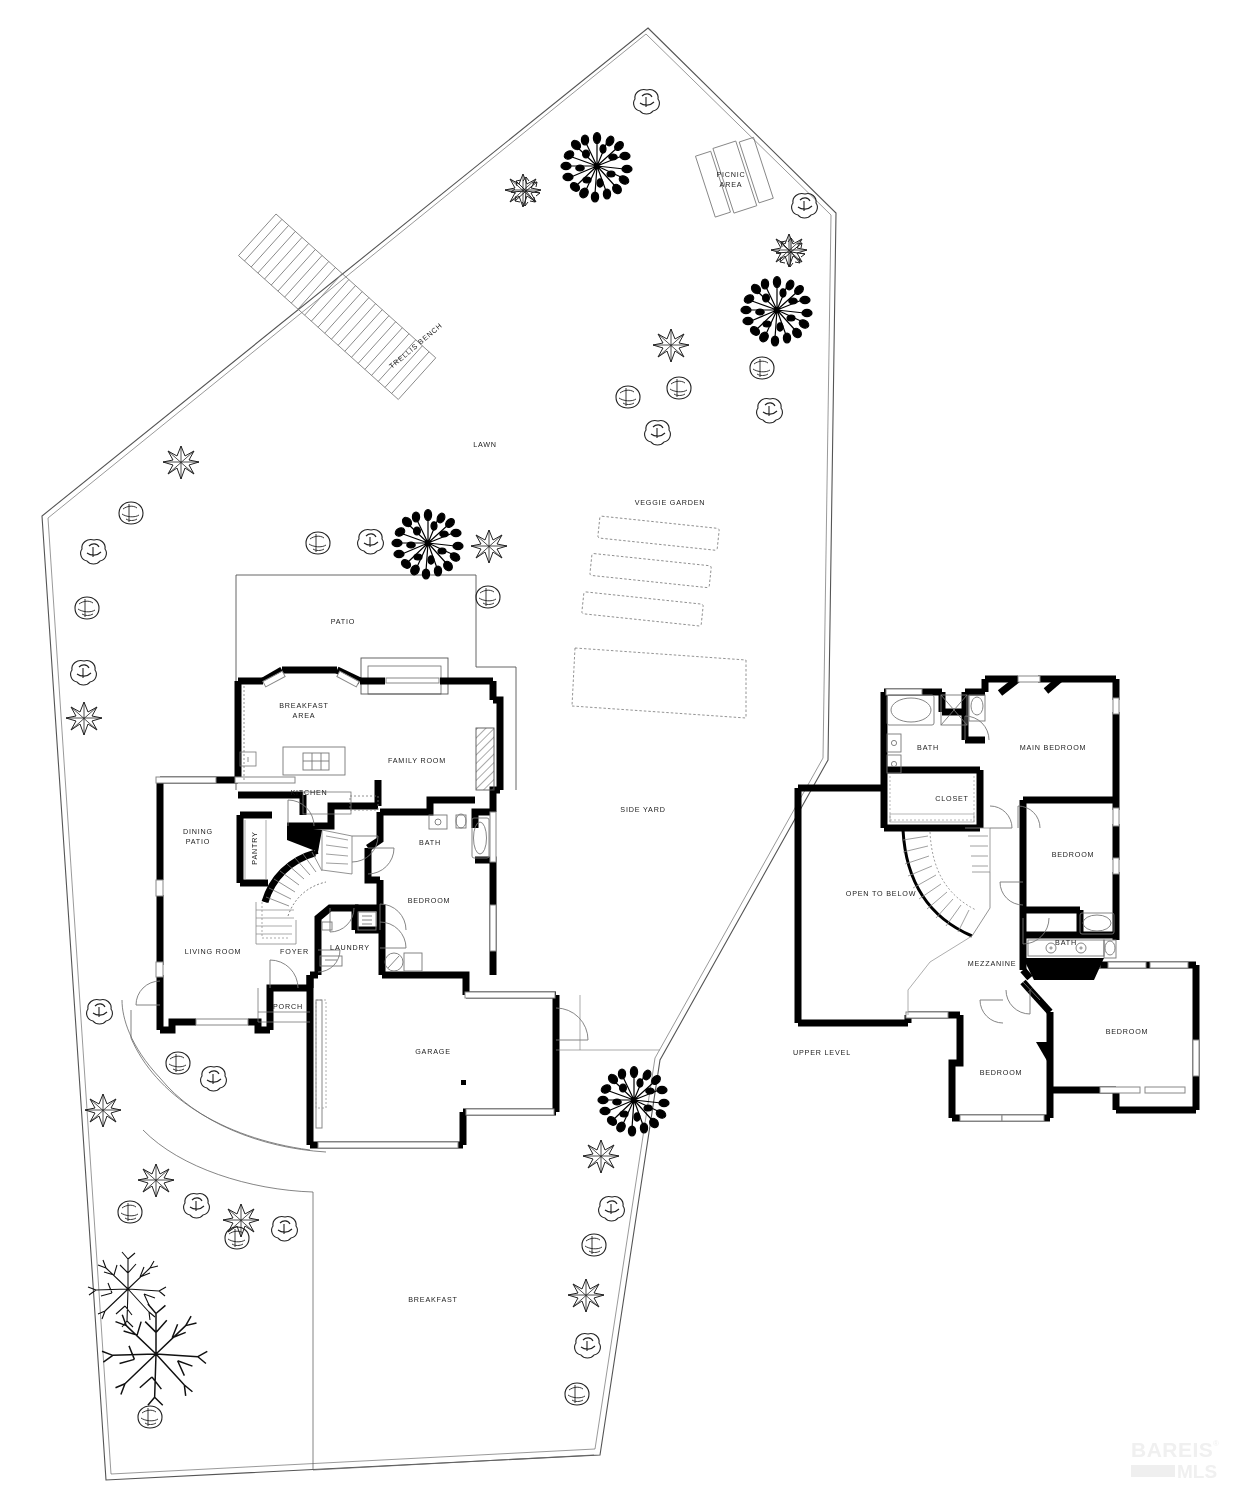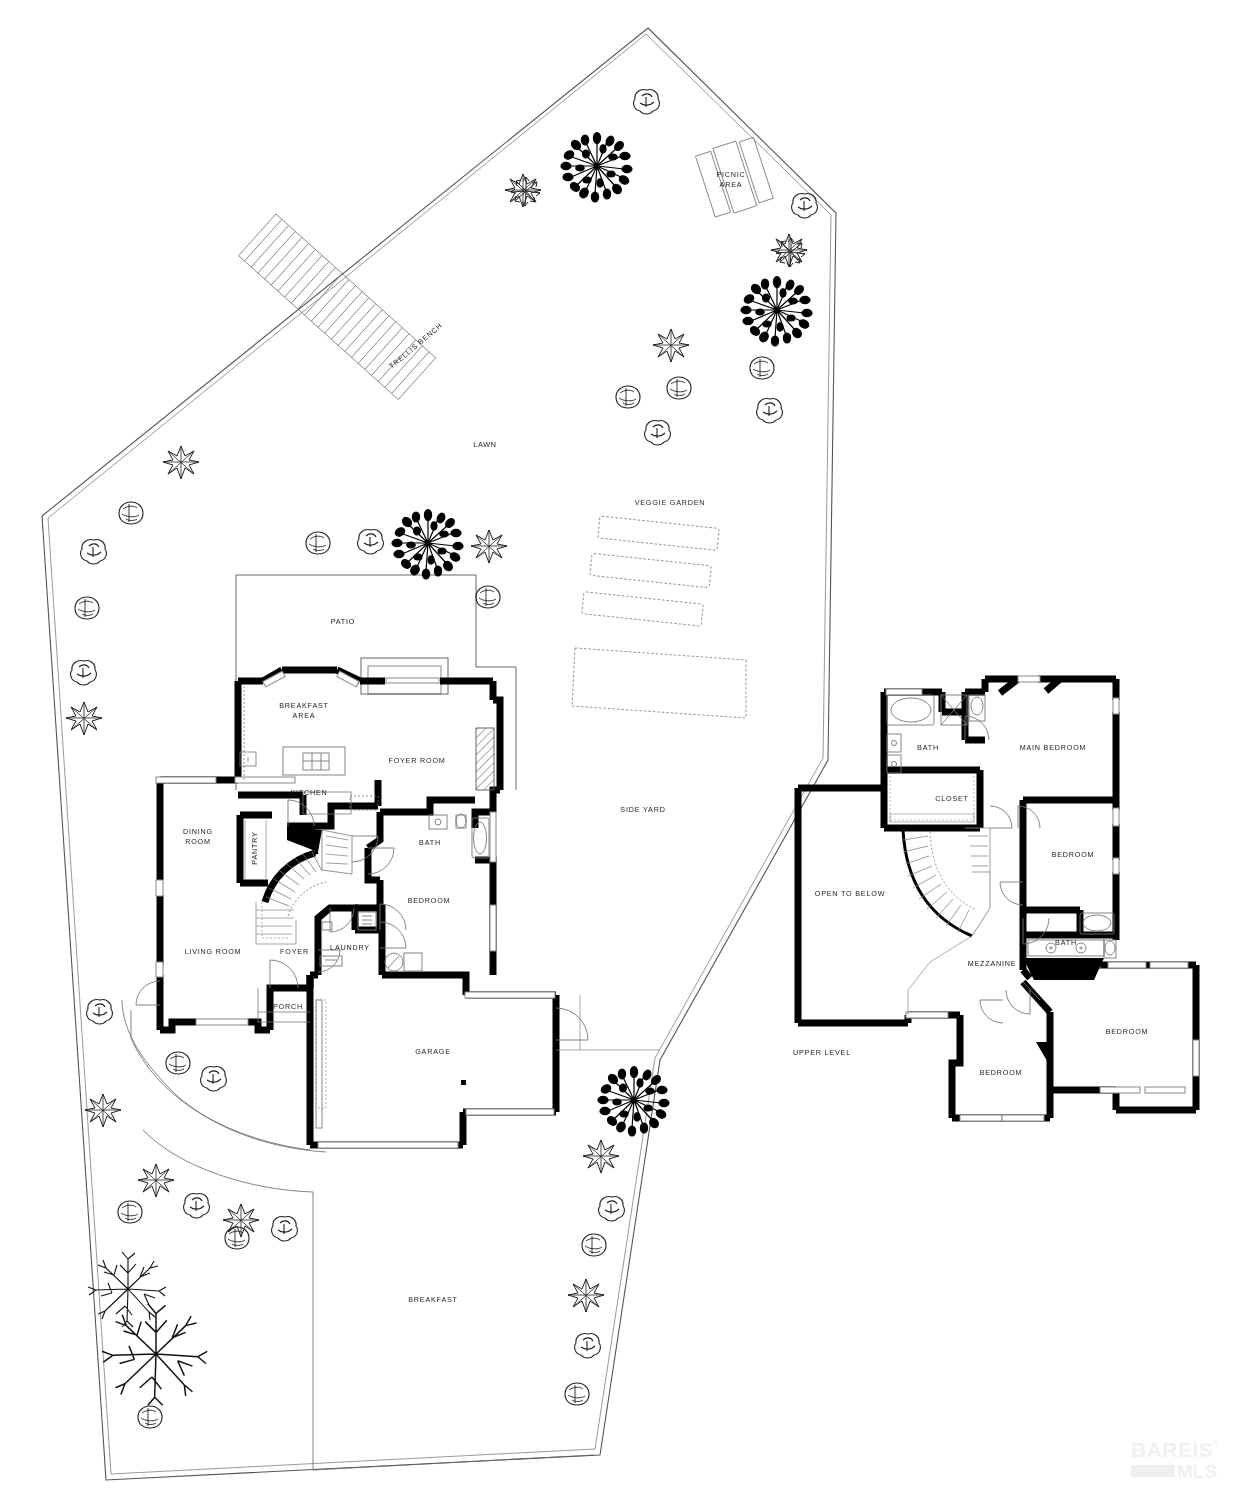--- a/index.html
+++ b/index.html
@@ -574,39 +574,39 @@
 
 <div class="lbl rot" style="left:416px;top:346px;">TRELLIS BENCH</div>
 <div class="lbl" style="left:731px;top:180px;">PICNIC
 AREA</div>
 <div class="lbl" style="left:485px;top:413px;margin-top:32px;">LAWN</div>
 <div class="lbl" style="left:670px;top:503px;">VEGGIE GARDEN</div>
 
 <div class="lbl" style="left:343px;top:622px;">PATIO</div>
 <div class="lbl" style="left:304px;top:711px;">BREAKFAST
 AREA</div>
-<div class="lbl" style="left:417px;top:761px;">FOYER ROOM</div>
+<div class="lbl" style="left:417px;top:761px;">FAMILY ROOM</div>
 <div class="lbl" style="left:309px;top:793px;">KITCHEN</div>
 <div class="lbl" style="left:198px;top:837px;">DINING
-ROOM</div>
+PATIO</div>
 <div class="lbl rot90" style="left:255px;top:848px;">PANTRY</div>
 <div class="lbl" style="left:430px;top:843px;">BATH</div>
 <div class="lbl" style="left:429px;top:901px;">BEDROOM</div>
 <div class="lbl" style="left:213px;top:952px;">LIVING ROOM</div>
 <div class="lbl" style="left:289px;top:952px;padding-left:11px;">FOYER</div>
 <div class="lbl" style="left:350px;top:948px;">LAUNDRY</div>
 <div class="lbl" style="left:288px;top:1007px;">PORCH</div>
 <div class="lbl" style="left:433px;top:1052px;">GARAGE</div>
 <div class="lbl" style="left:643px;top:810px;">SIDE YARD</div>
 <div class="lbl" style="left:433px;top:1300px;">BREAKFAST</div>
 
 <div class="lbl" style="left:928px;top:748px;">BATH</div>
 <div class="lbl" style="left:1053px;top:748px;">MAIN BEDROOM</div>
 <div class="lbl" style="left:952px;top:799px;">CLOSET</div>
-<div class="lbl" style="left:850px;top:894px;text-align:right;">OPEN TO BELOW</div>
+<div class="lbl" style="left:881px;top:894px;text-align:right;">OPEN TO BELOW</div>
 <div class="lbl" style="left:1073px;top:855px;">BEDROOM</div>
 <div class="lbl" style="left:1066px;top:943px;">BATH</div>
 <div class="lbl" style="left:992px;top:964px;">MEZZANINE</div>
 <div class="lbl" style="left:1127px;top:1032px;">BEDROOM</div>
 <div class="lbl" style="left:1001px;top:1073px;">BEDROOM</div>
 <div class="lbl left" style="left:793px;top:1053px;">UPPER LEVEL</div>
 
 <svg id="watermark" viewBox="0 0 104 58" xmlns="http://www.w3.org/2000/svg">
   <text class="wm-text" x="2" y="24">BAREIS</text>
   <text class="wm-reg" x="84" y="13">®</text>

